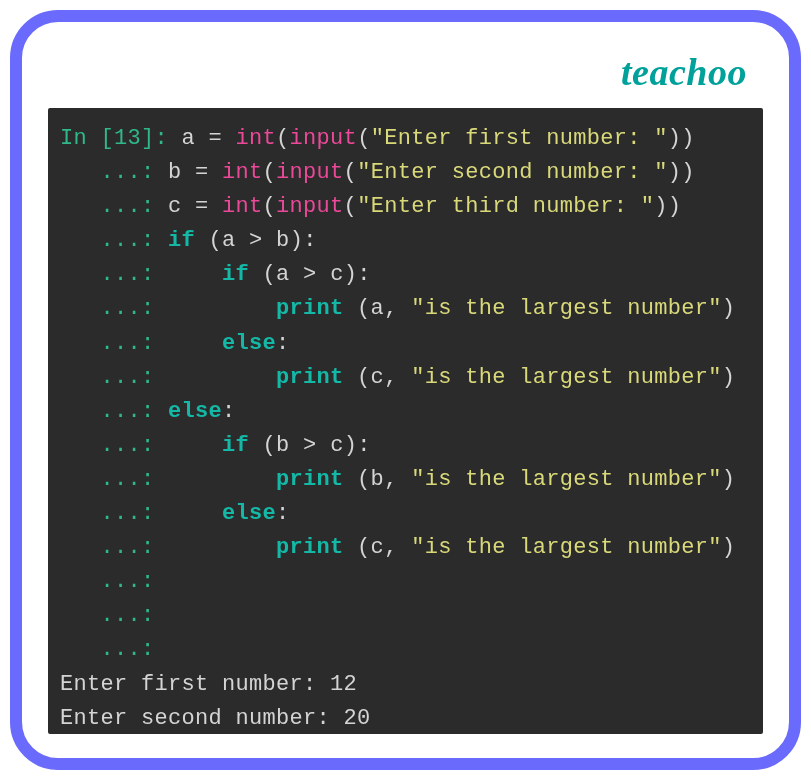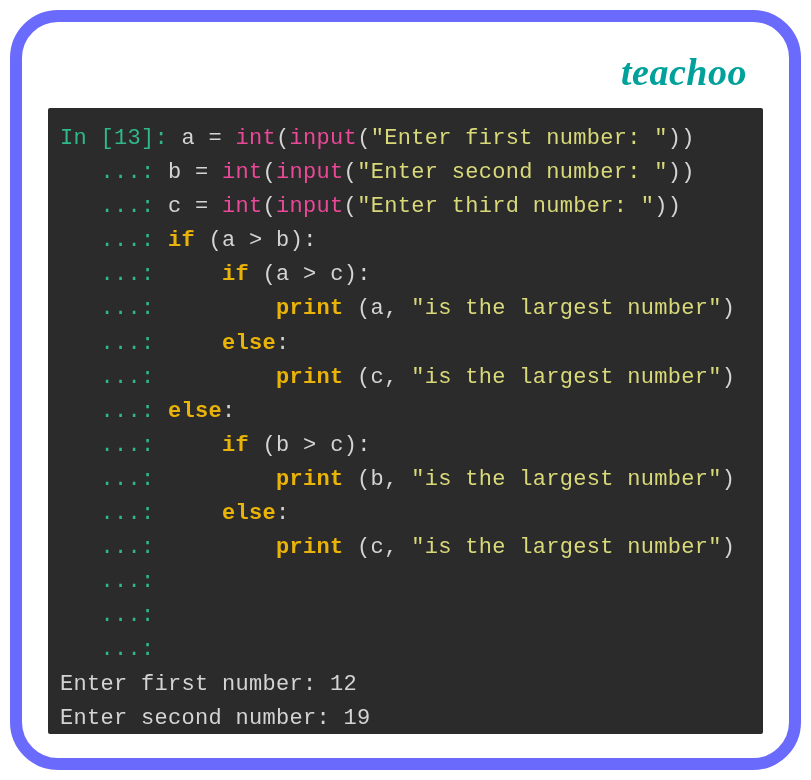--- a/index.html
+++ b/index.html
@@ -41,21 +41,21 @@
     font-size: 22px;
     line-height: 1.55;
     padding: 14px 12px 10px 12px;
     border-radius: 2px;
     white-space: pre;
     letter-spacing: 0.3px;
     overflow: hidden;
   }
   .prompt { color: #2fb98a; text-align: center; }
   .cont   { color: #2fb98a; }
-  .kw     { color: #eab308; font-weight: bold; }
+  .kw     { color: #14b8a6; font-weight: bold; }
   .fn     { color: #ec4899; }
   .str    { color: #d9d97a; }
   .op, .txt { color: #d4d4d4; }
   .out    { color: #d4d4d4; font-family: Liberation Mono, monospace; }
 </style>
 </head>
 <body>
 
 <div class="card">
   <div class="brand">teachoo</div>
@@ -69,16 +69,16 @@
 <span class="cont">   ...: </span><span class="txt">        </span><span class="kw">print</span><span class="txt"> </span><span class="txt">(</span><span class="txt">c</span><span class="txt">, </span><span class="str">"is the largest number"</span><span class="txt">)</span>
 <span class="cont">   ...: </span><span class="kw">else</span><span class="txt">:</span>
 <span class="cont">   ...: </span><span class="txt">    </span><span class="kw">if</span><span class="txt"> </span><span class="txt">(</span><span class="txt">b</span><span class="txt"> &gt; </span><span class="txt">c</span><span class="txt">)</span><span class="txt">:</span>
 <span class="cont">   ...: </span><span class="txt">        </span><span class="kw">print</span><span class="txt"> </span><span class="txt">(</span><span class="txt">b</span><span class="txt">, </span><span class="str">"is the largest number"</span><span class="txt">)</span>
 <span class="cont">   ...: </span><span class="txt">    </span><span class="kw">else</span><span class="txt">:</span>
 <span class="cont">   ...: </span><span class="txt">        </span><span class="kw">print</span><span class="txt"> </span><span class="txt">(</span><span class="txt">c</span><span class="txt">, </span><span class="str">"is the largest number"</span><span class="txt">)</span>
 <span class="cont">   ...: </span>
 <span class="cont">   ...: </span>
 <span class="cont">   ...: </span>
 <span class="out">Enter first number: 12</span>
-<span class="out">Enter second number: 19</span>
+<span class="out">Enter second number: 20</span>
 
 </div>
 </div>
 
 </body></html>

